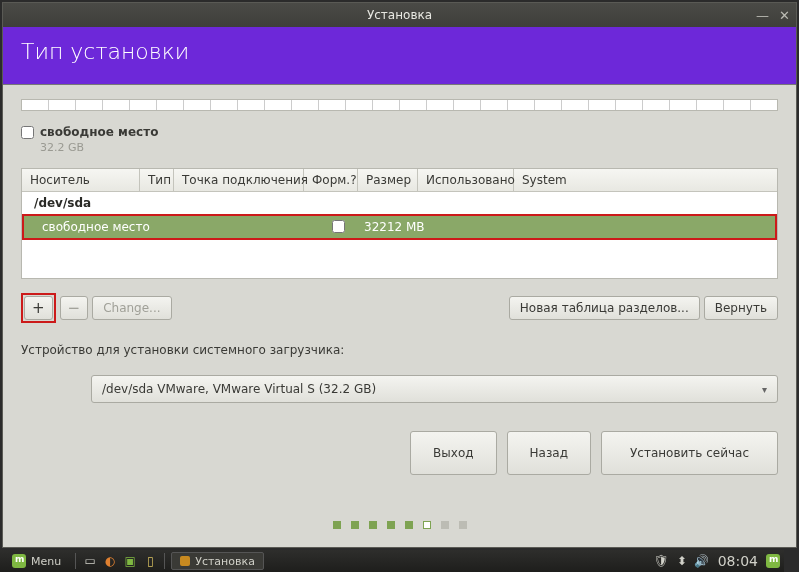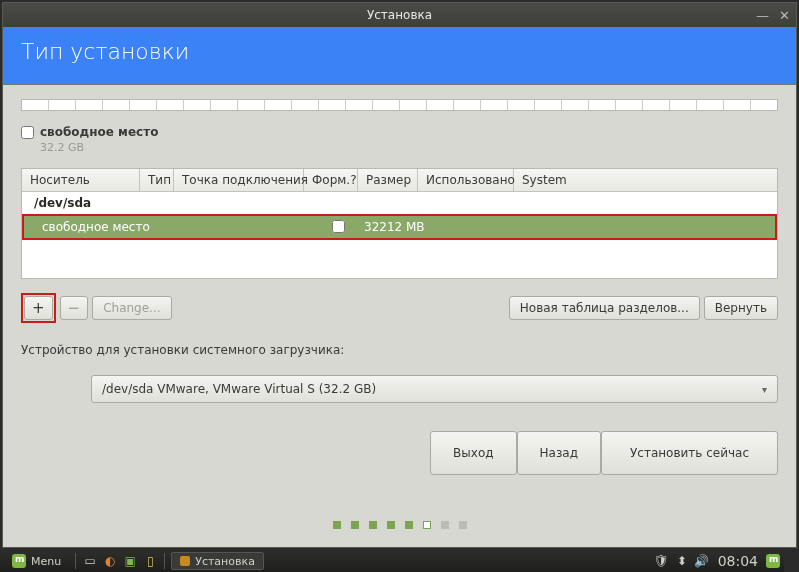--- a/index.html
+++ b/index.html
@@ -6,21 +6,21 @@
   html, body { width: 799px; height: 572px; overflow: hidden; background: #2b2b2b; }
 
   .desktop { width: 799px; height: 572px; position: relative; background: #2b2b2b; }
 
   
   .window { position: absolute; left: 2px; top: 2px; width: 795px; height: 546px; background: #d8d8d2; border: 1px solid #5a5a55; display: flex; flex-direction: column; }
   .titlebar { height: 24px; background: linear-gradient(#4a4a46, #3e3e3a); color: #e8e8e2; display: flex; align-items: center; justify-content: center; font-size: 12px; position: relative; }
   .titlebar .controls { position: absolute; right: 6px; top: 0; height: 24px; display: flex; align-items: center; gap: 10px; color: #bcbcb4; font-size: 13px; }
   .titlebar .controls span { cursor: pointer; }
 
-  .header-band { background: #3b82f6; color: #fff; padding: 12px 18px 20px; font-size: 22px; font-weight: 300; border-bottom: 1px solid #777; }
+  .header-band { background: #6d28d9; color: #fff; padding: 12px 18px 20px; font-size: 22px; font-weight: 300; border-bottom: 1px solid #777; }
 
   .content { padding: 14px 18px 10px; display: flex; flex-direction: column; gap: 14px; }
 
   .usage-bar { height: 12px; background: #fff; border: 1px solid #b8b8b0; position: relative; }
   .usage-ticks { position: absolute; inset: 0; display: flex; }
   .usage-ticks i { flex: 1; border-right: 1px solid #ccc; }
   .usage-ticks i:last-child { border-right: none; }
 
   .space-row { display: flex; align-items: flex-start; gap: 6px; font-size: 12px; color: #3a3a36; }
   .space-row .sub { color: #9a9a92; font-size: 11px; margin-top: 2px; }
@@ -42,21 +42,21 @@
   .btn.icon { padding: 2px 7px; font-size: 15px; line-height: 1; height: 24px; display:flex; align-items:center; justify-content:center; }
   .btn:disabled, .btn.disabled { color: #a0a098; cursor: default; }
   .hl-red { border: 2px solid #cc1a1a; padding: 1px; display:inline-flex; }
   .spacer { flex: 1; }
 
   .label-row { font-size: 12px; color: #3a3a36; margin-top: 6px; }
 
   .select { display: flex; align-items: center; background: linear-gradient(#f4f4f0,#e0e0da); border: 1px solid #aaaaa2; border-radius: 3px; padding: 6px 10px; font-size: 12px; color: #3a3a36; margin: 4px 0 0 70px; width: calc(100% - 70px); position: relative; }
   .select .arrow { position: absolute; right: 10px; font-size: 10px; color: #666; }
 
-  .footer-btns { display: flex; gap: 0; justify-content: flex-end; padding: 18px 18px 0; }
+  .footer-btns { display: flex; gap: 10px; justify-content: flex-end; padding: 18px 18px 0; }
 
   .dots-row { flex: 1; display: flex; align-items: flex-end; justify-content: center; padding-bottom: 18px; gap: 10px; }
   .dot { width: 8px; height: 8px; background: #7ea352; }
   .dot.off { background: #fff; border: 1px solid #7ea352; }
   .dot.off2 { background: #bcbcb4; }
 
   
   .taskbar { position: absolute; left: 0; bottom: 0; width: 784px; height: 22px; background: linear-gradient(#2e2e2c,#1e1e1c); display: flex; align-items: center; color: #d0d0c8; font-size: 11px; padding: 0 4px; gap: 6px; }
   .menu-btn { display: flex; align-items: center; gap: 5px; padding: 0 8px; height: 100%; cursor: pointer; }
   .mint-logo { width: 14px; height: 14px; background: #7fb842; border-radius: 3px; position: relative; }

